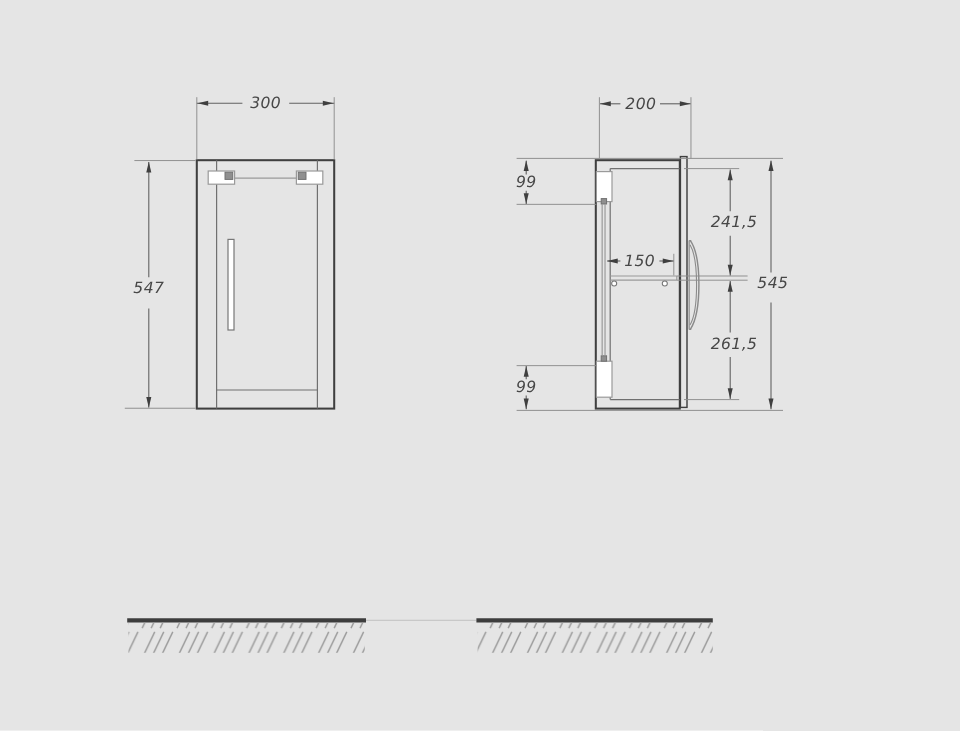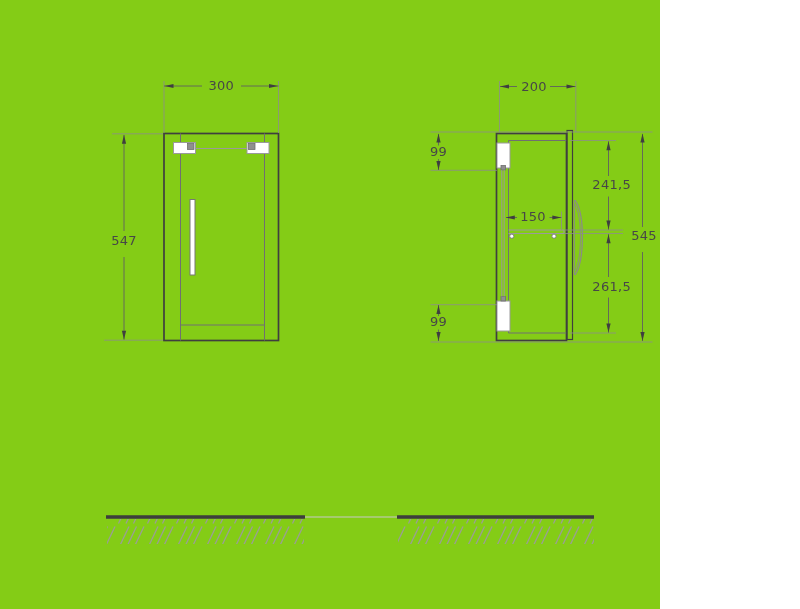--- a/index.html
+++ b/index.html
@@ -1,17 +1,17 @@
 <!DOCTYPE html>
 <html><head>
 <meta charset="utf-8">
 <style>
   html,body { margin:0; padding:0; background:#ffffff; }
-  .canvas { position:relative; width:660px; height:609px; background:#84cc16; overflow:hidden;
-            font-family:"DejaVu Sans", sans-serif; }
+  .canvas { position:relative; width:800px; height:609px; background:#e5e5e5; overflow:hidden;
+            font-family:"DejaVu Sans", sans-serif;font-style:italic; }
   svg { display:block; }
   .outline      { stroke:#3f3f3f; stroke-width:1.7; fill:none; }
   .outline-thin { stroke:#3f3f3f; stroke-width:1.2; fill:none; }
   .inner        { stroke:#707070; stroke-width:1; fill:none; }
   .hw           { stroke:#9a9a9a; stroke-width:1; fill:#ffffff; }
   .hw-line      { stroke:#9a9a9a; stroke-width:1; fill:none; }
   .hw-fill      { fill:#8f8f8f; stroke:#6f6f6f; stroke-width:0.8; }
   .dim          { stroke:#606060; stroke-width:0.9; fill:none; }
   .ext          { stroke:#8d8d8d; stroke-width:0.8; fill:none; }
   .arrow        { fill:#3f3f3f; stroke:none; }

